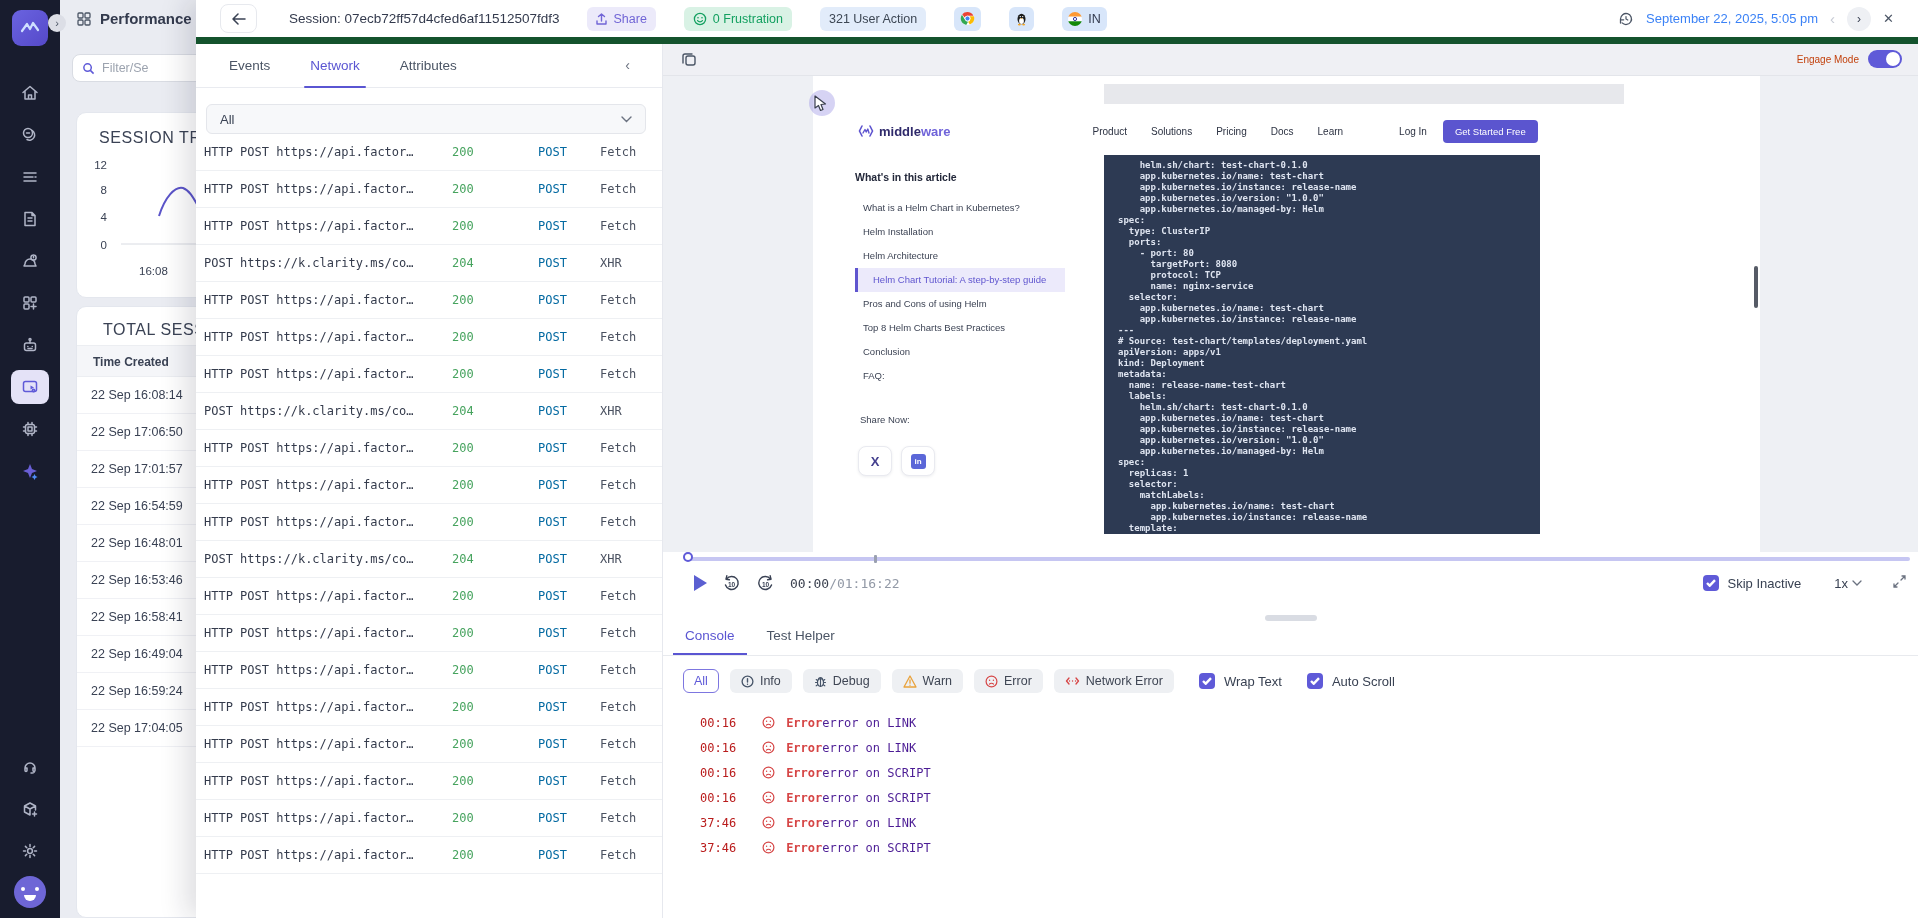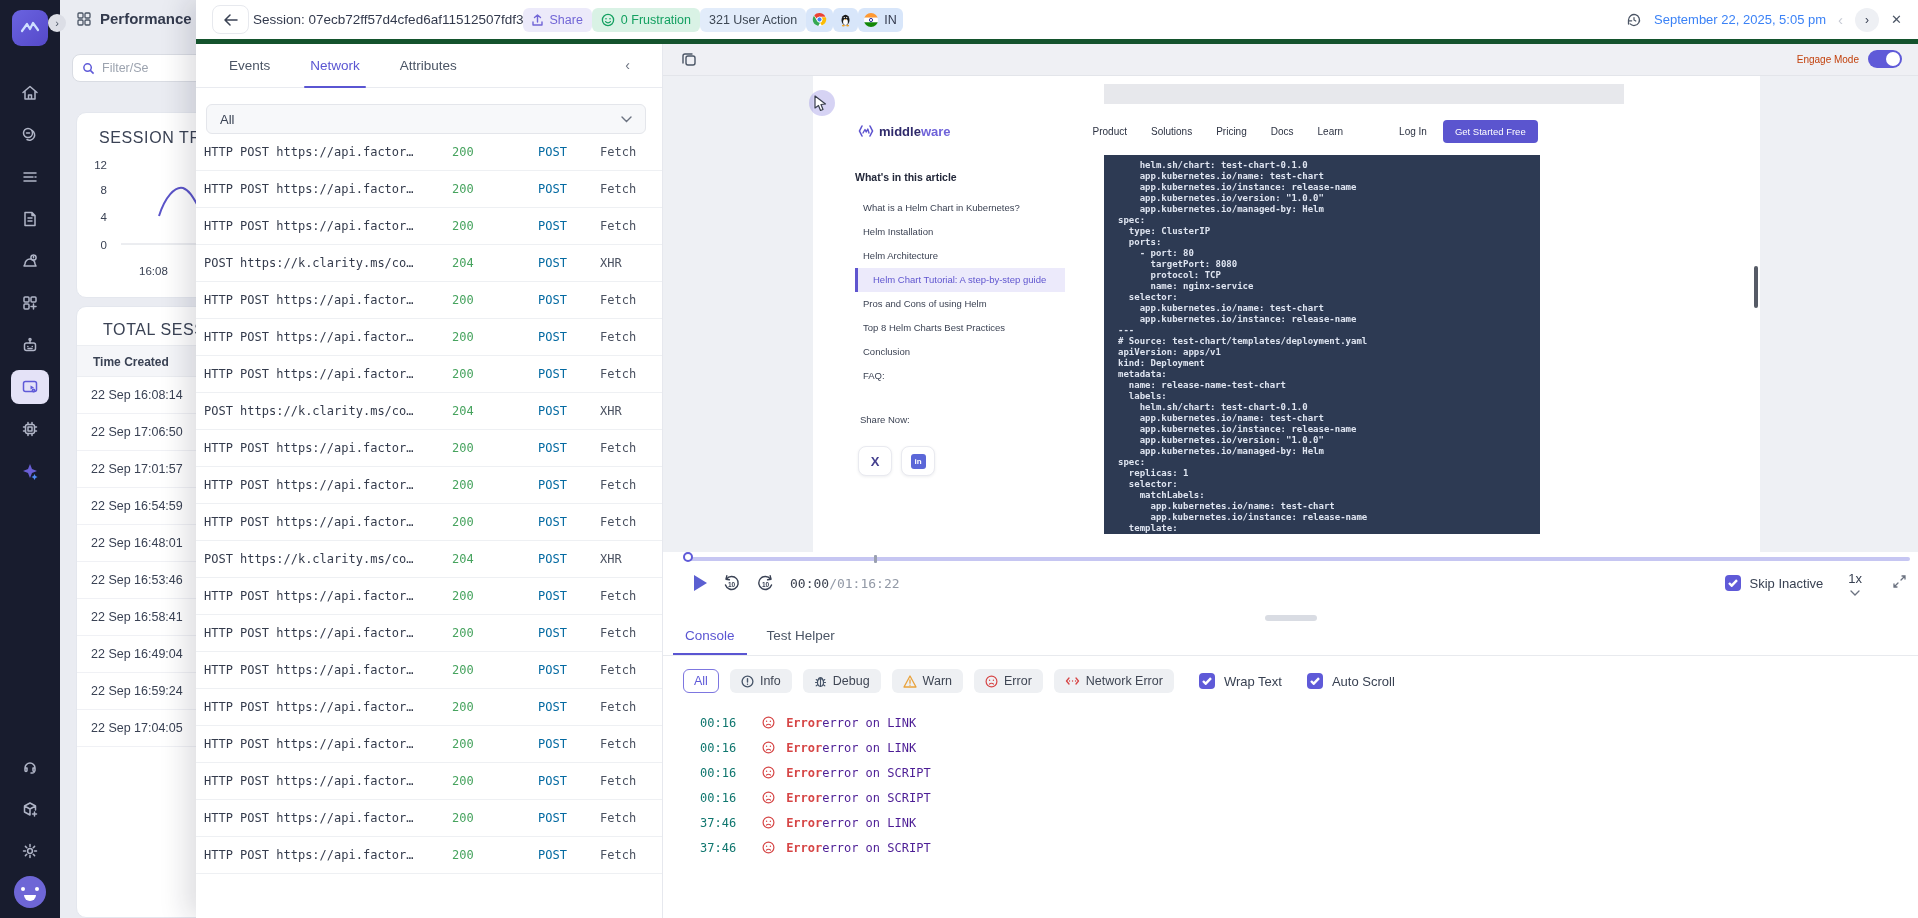--- a/index.html
+++ b/index.html
@@ -39,21 +39,21 @@
   .trend .xtick { position:absolute; left:62px; top:152px; font-size:11.5px; color:#3a4254; }
   .sessions { top:306px; width:260px; height:612px; }
   .sessions .card-title { position:absolute; left:26px; top:14px; }
   .sess-th { position:absolute; left:0; top:38px; width:100%; height:32px; background:#f5f6f9; border-top:1px solid #eceef2; border-bottom:1px solid #eceef2;
              font-size:12px; font-weight:bold; color:#3a4254; line-height:32px; padding-left:16px; }
   .sess-rows { position:absolute; left:0; top:70px; width:100%; }
   .sess-row { height:37px; line-height:37px; padding-left:14px; font-size:12.5px; color:#3a4254; border-bottom:1px solid #f0f1f5; white-space:nowrap; cursor:pointer; }
 
   
   .overlay { position:absolute; left:196px; top:0; width:1722px; height:918px; background:#fff; z-index:10; box-shadow:-10px 0 26px rgba(20,24,40,.14); }
-  .ovh { position:absolute; left:0; top:0; width:100%; height:44px; border-bottom:5px solid #14532d; display:flex; align-items:center; padding:0 16px; gap:0; background:#fff; }
+  .ovh { position:absolute; left:0; top:0; width:100%; height:44px; border-bottom:7px solid #14532d; display:flex; align-items:center; padding:0 24px; gap:28px; background:#fff; }
   .back-btn { width:37px; height:29px; border:1px solid #e7e9ee; border-radius:8px; background:#fff; display:flex; align-items:center; justify-content:center; cursor:pointer; }
   .sess-title { font-size:13.5px; color:#333a4d; margin-left:4px; }
   .chip { height:24px; border-radius:6px; display:flex; align-items:center; gap:6px; padding:0 9px; font-size:12.5px; white-space:nowrap; }
   .chip.share { background:#eceafa; color:#7165d6; cursor:pointer; }
   .chip.frus  { background:#d9f2e5; color:#13a060; }
   .chip.act   { background:#e2ecfa; color:#3d4754; }
   .chip.icchip{ background:#d8e6fa; padding:0 6px; }
   .ovh-right { margin-left:auto; display:flex; align-items:center; gap:12px; }
   .dt-txt { font-size:13px; color:#3b82f6; }
   .nav-prev { color:#c6cad4; font-size:15px; background:none; border:none; cursor:default; }
@@ -126,37 +126,37 @@
   .ctrl { position:absolute; left:0; top:522px; width:100%; height:34px; display:flex; align-items:center; }
   .play { margin-left:31px; width:0; height:0; border-left:13px solid #5b5fd1; border-top:8px solid transparent; border-bottom:8px solid transparent; cursor:pointer; }
   .skip { margin-left:15px; cursor:pointer; display:flex; }
   .time { margin-left:15px; font-size:13px; }
   .time .cur { color:#3c4250; }
   .time .tot { color:#9299a6; }
   .ctrl-right { margin-left:auto; display:flex; align-items:center; margin-right:12px; gap:9px; }
   .cbx { width:16px; height:16px; border-radius:4px; background:#5f5ad8; display:inline-flex; align-items:center; justify-content:center; cursor:pointer; flex:none; }
   .cbx svg { stroke:#fff; stroke-width:2.4; fill:none; }
   .ci-lb { font-size:13px; color:#384152; }
-  .speed { font-size:13px; color:#384152; display:flex; align-items:center; gap:4px; cursor:pointer; margin-left:16px;flex-direction:column; }
+  .speed { font-size:13px; color:#384152; display:flex; align-items:center; gap:4px; cursor:pointer; margin-left:24px; }
   .fullscr { margin-left:22px; cursor:pointer; }
 
   
   .consolebox { position:absolute; left:0; top:568px; width:100%; bottom:0; }
   .c-handle { position:absolute; left:50%; margin-left:-26px; top:3px; width:52px; height:6px; border-radius:3px; background:#d9dce3; cursor:ns-resize; }
   .ctabs { height:44px; border-bottom:1px solid #e8eaee; display:flex; align-items:flex-end; padding-left:22px; gap:32px; }
   .ctab { font-size:13.5px; color:#4b5565; padding-bottom:12px; position:relative; cursor:pointer; }
   .ctab.on { color:#5a55d2; }
   .ctab.on:after { content:""; position:absolute; left:-12px; right:-12px; bottom:0; height:2px; background:#5a55d2; }
   .cfilters { height:50px; display:flex; align-items:center; padding-left:20px; gap:11px; }
   .fchip { height:24px; border-radius:6px; background:#eef0f3; color:#3f4654; font-size:12.5px; display:flex; align-items:center; gap:6px; padding:0 10px; border:1px solid transparent; cursor:pointer; }
   .fchip.on { background:#fff; border-color:#7d76e0; color:#5f5ad8; }
   .cchecks { display:flex; align-items:center; gap:9px; margin-left:14px; }
   .clogs { padding-top:4px; }
   .clog { display:flex; align-items:center; height:25px; font-family:"DejaVu Sans Mono", monospace; font-size:12px; }
-  .clog .t { margin-left:37px; color:#0f766e; }
+  .clog .t { margin-left:37px; color:#b91c1c; }
   .clog .lv { margin-left:11px; color:#d64545; font-weight:bold; }
   .clog .msg { margin-left:0; color:#4c1d95; }
   .clog svg { margin-left:13px; flex:none; }
 </style>
 </head>
 <body>
 
 <div id="app">
 
   <aside class="sidebar">

